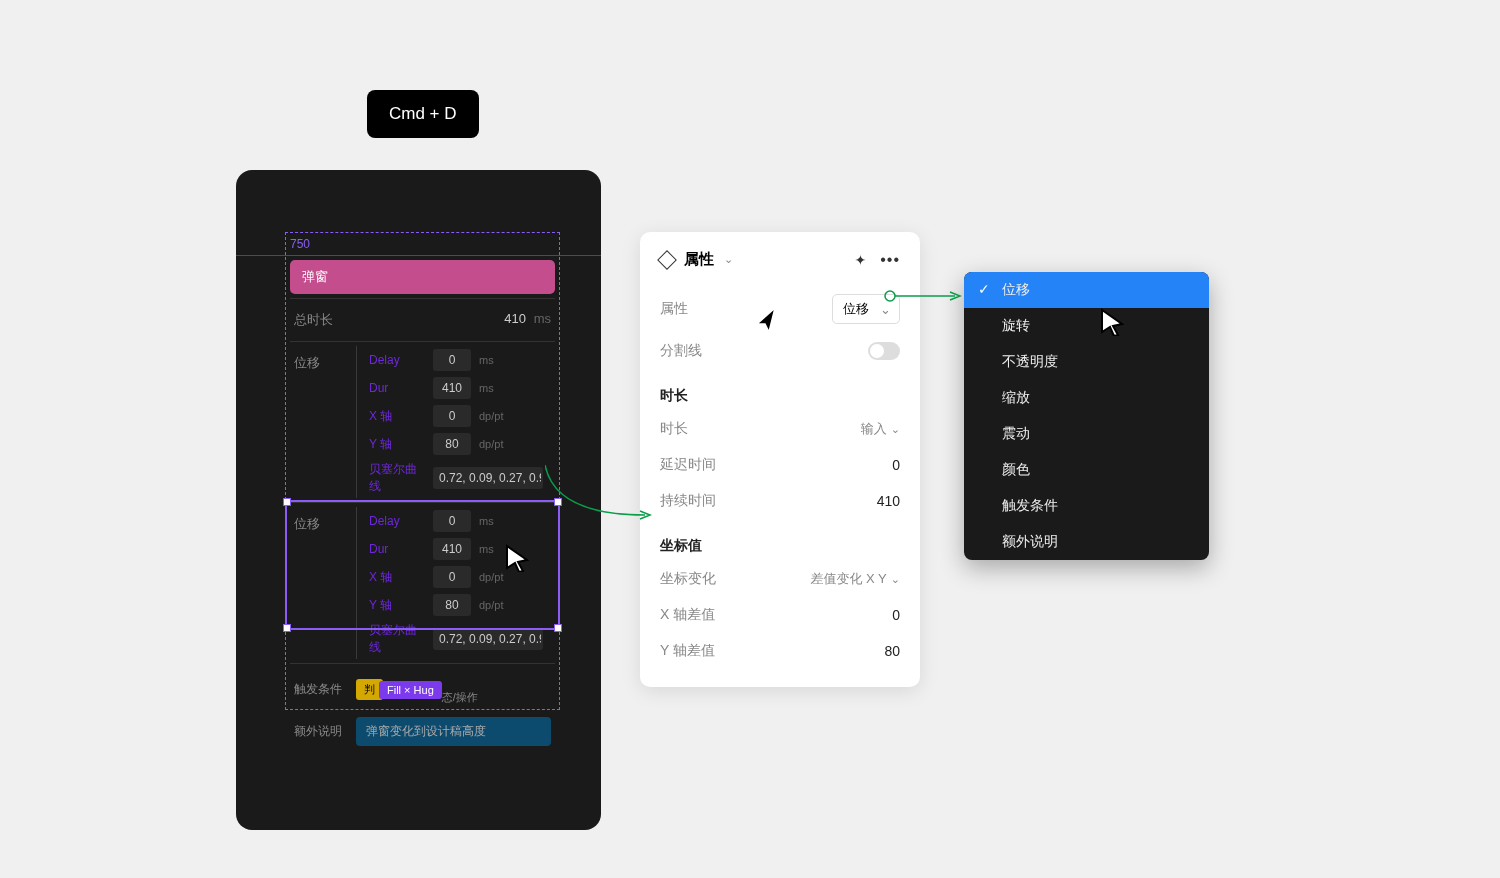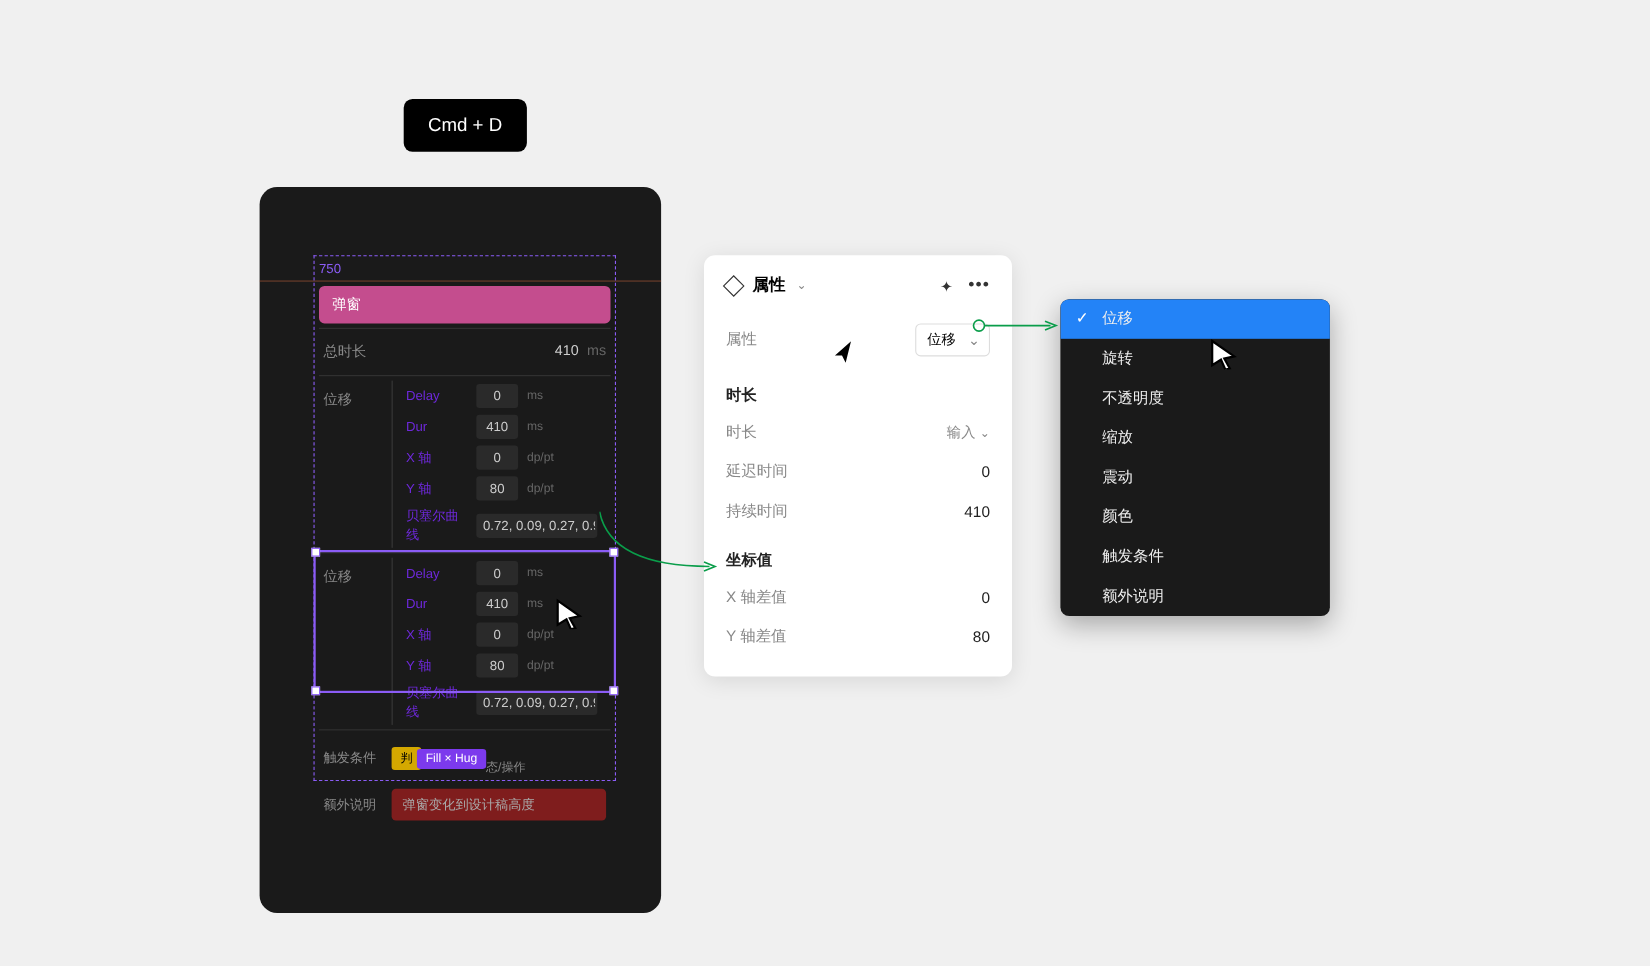--- a/index.html
+++ b/index.html
@@ -180,21 +180,21 @@
       background: #7c3aed;
       color: #fff;
       padding: 3px 8px;
       border-radius: 3px;
       font-size: 11px;
       margin-left: -4px;
     }
     .tag-text { color: #888; font-size: 11px; margin-top: 16px; }
 
     .desc-box {
-      background: #7f1d1d;
+      background: #0c4a6e;
       color: #aaa;
       padding: 6px 10px;
       border-radius: 4px;
       font-size: 12px;
       flex: 1;
     }
 
     
     .props-panel {
       position: absolute;
@@ -474,38 +474,46 @@
       <span class="sparkle-icon">✦</span>
       <span class="dots-icon">•••</span>
     </div>
   </div>
 
   <div class="prop-row">
     <span class="prop-label">属性</span>
     <span class="prop-dropdown">位移</span>
   </div>
 
+  <div class="prop-row">
+    <span class="prop-label">分割线</span>
+    <div class="toggle"></div>
+  </div>
 
   <div class="section-heading">时长</div>
 
   <div class="prop-row">
     <span class="prop-label">时长</span>
     <span class="prop-link">输入</span>
   </div>
   <div class="prop-row">
     <span class="prop-label">延迟时间</span>
     <span class="prop-value">0</span>
   </div>
   <div class="prop-row">
     <span class="prop-label">持续时间</span>
     <span class="prop-value">410</span>
   </div>
 
   <div class="section-heading">坐标值</div>
 
+  <div class="prop-row">
+    <span class="prop-label">坐标变化</span>
+    <span class="prop-link">差值变化 X Y</span>
+  </div>
   <div class="prop-row">
     <span class="prop-label">X 轴差值</span>
     <span class="prop-value">0</span>
   </div>
   <div class="prop-row">
     <span class="prop-label">Y 轴差值</span>
     <span class="prop-value">80</span>
   </div>
 </div>
 

